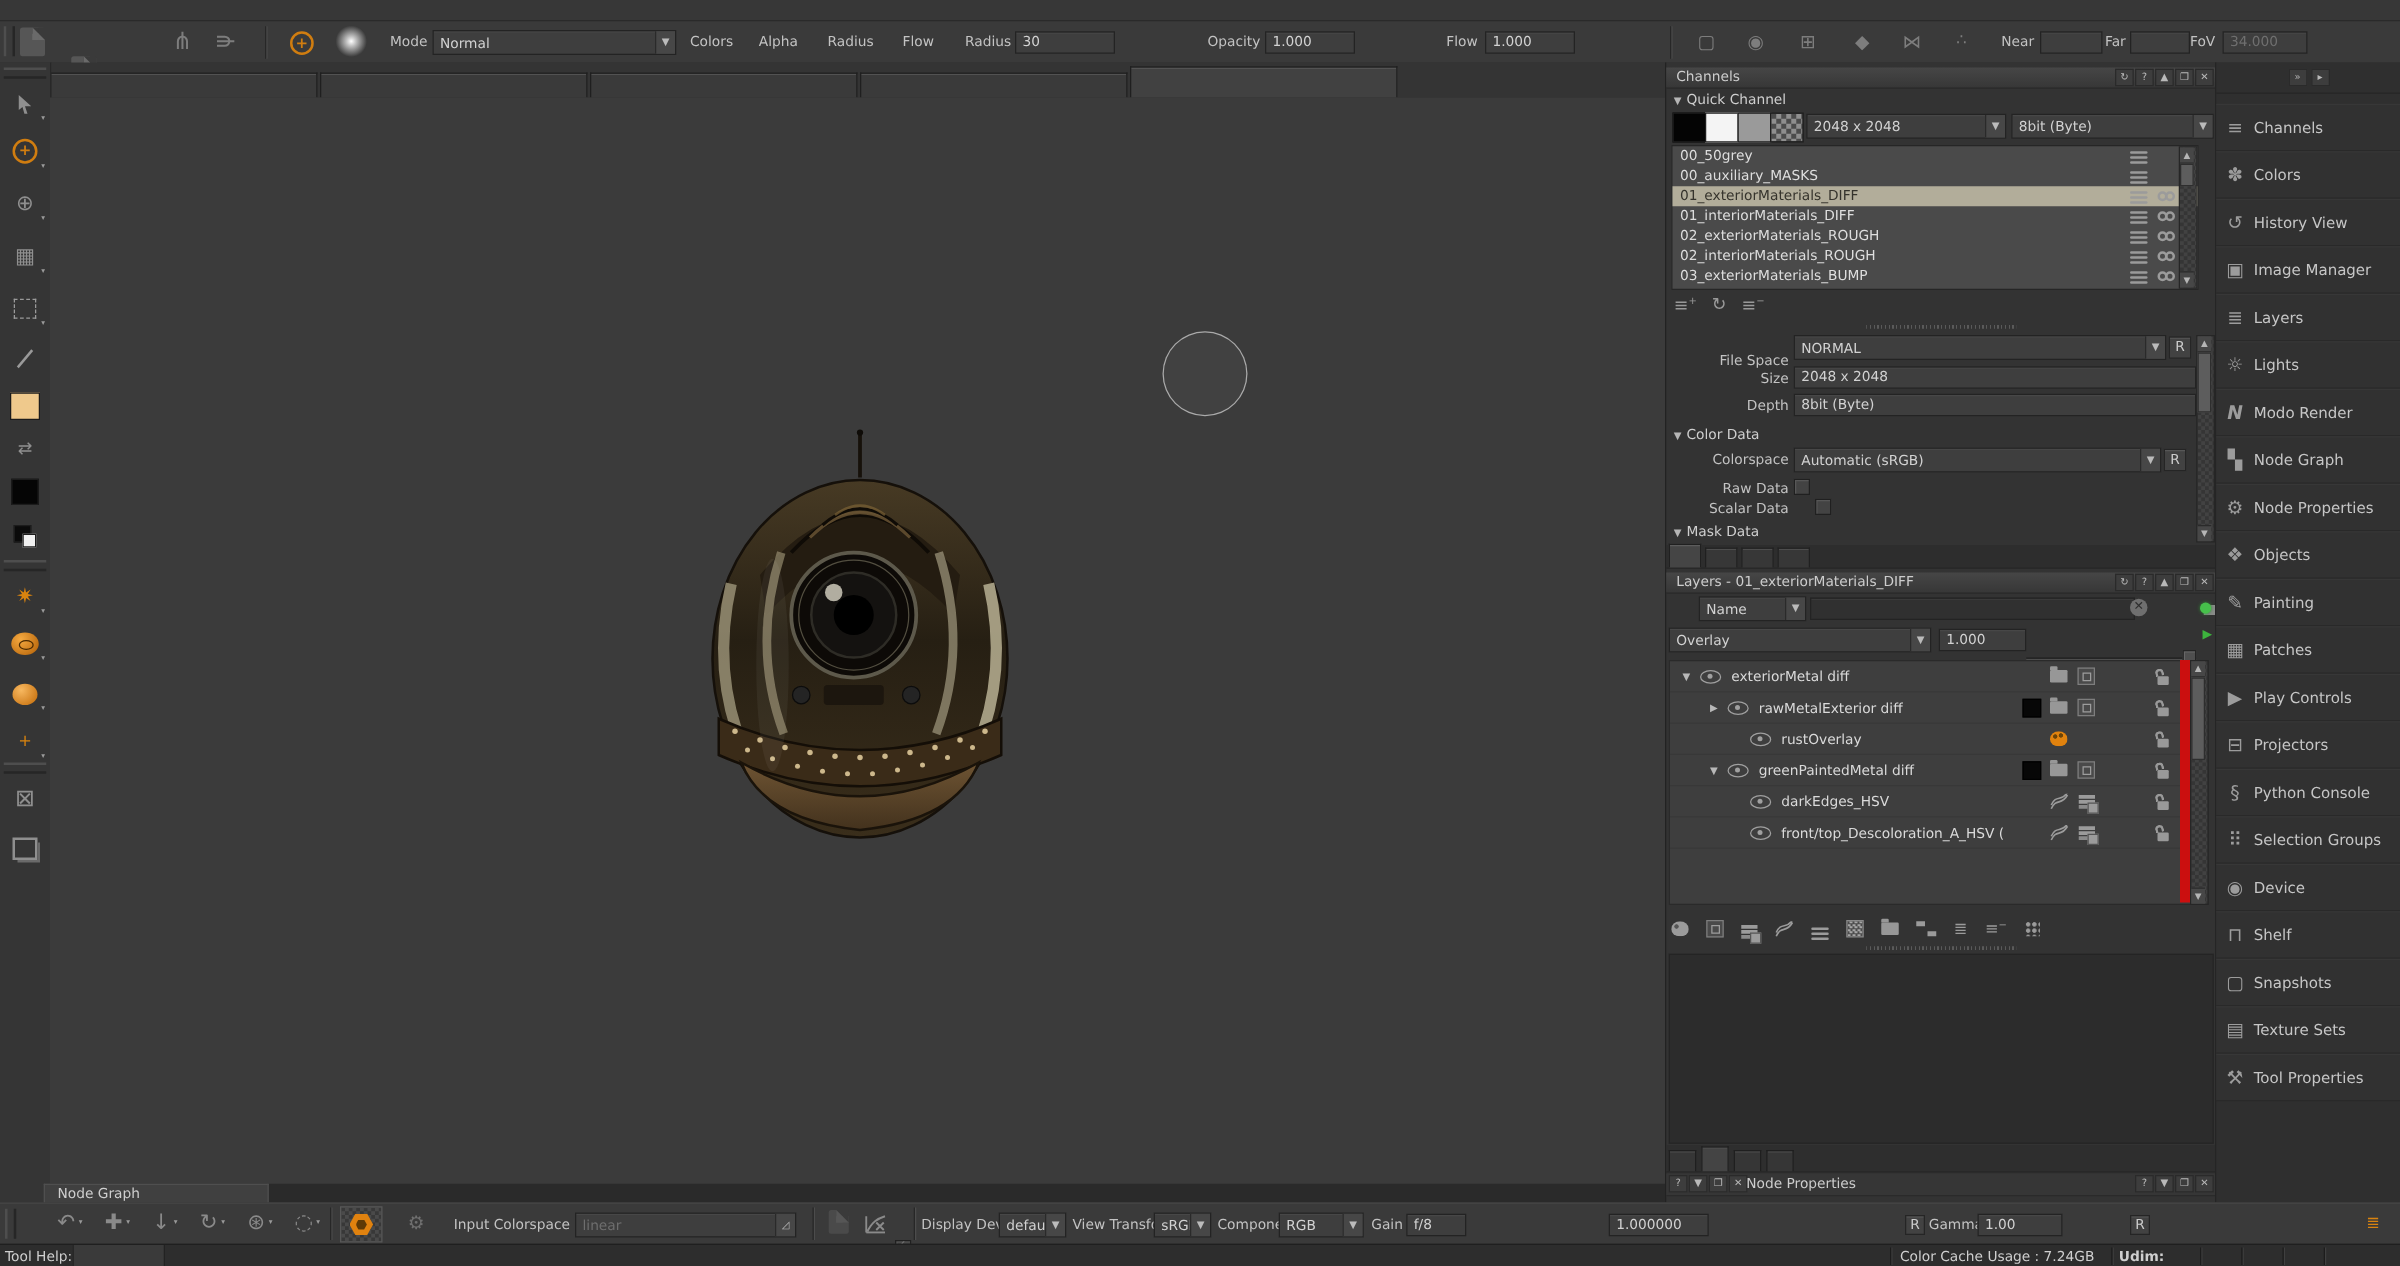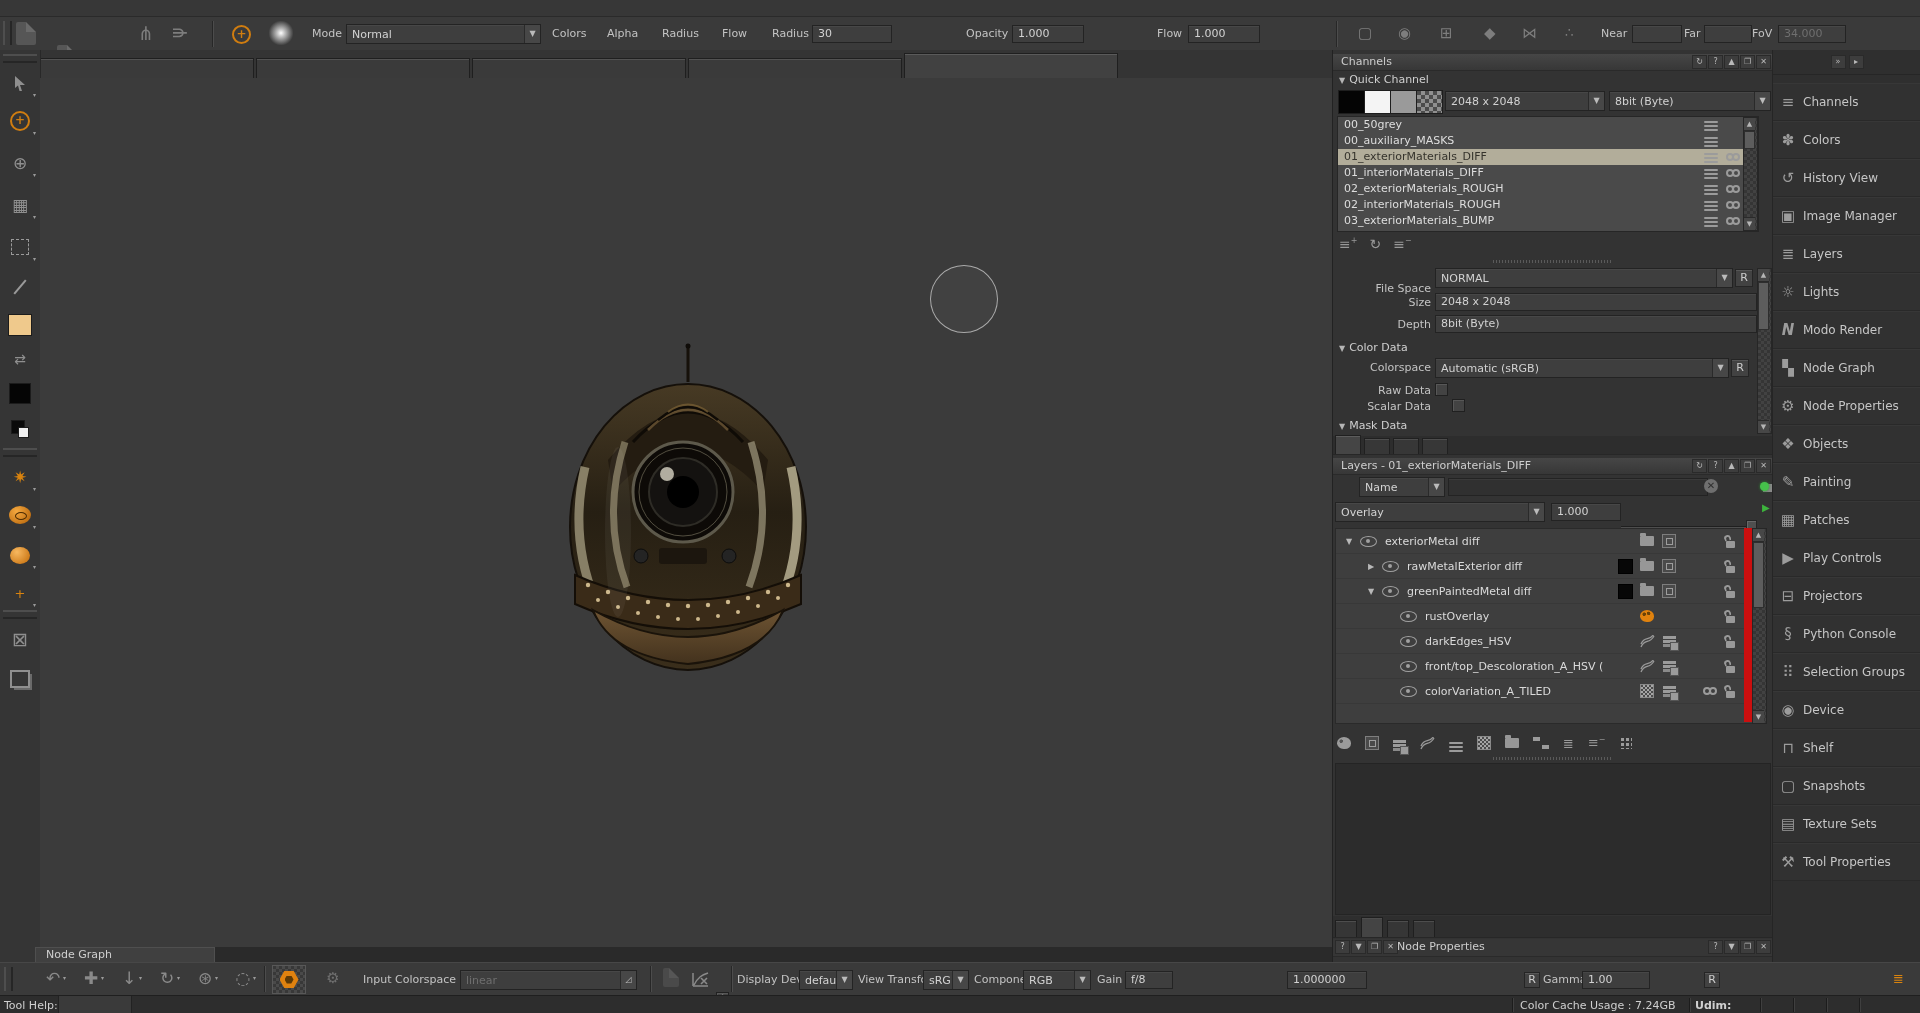--- a/index.html
+++ b/index.html
@@ -555,59 +555,59 @@
           </span>
           <span class="slot">
             <span class="i-mask"></span>
           </span>
           <span class="slot c4"></span>
           <span class="slot c5">
             <span class="i-lock"></span>
           </span>
         </span>
       </div>
-      <div class="layer-row indent-1 exp-open has-swatch has-folder has-mask">
-        <span class="exp"></span>
-        <span class="i-eye"></span>
-        <span class="l-label">greenPaintedMetal  diff</span>
-        <span class="l-icons">
-          <span class="slot">
-            <span class="i-swatch"></span>
-          </span>
-          <span class="slot">
-            <span class="i-folder"></span>
-
-          </span>
-          <span class="slot">
-            <span class="i-mask"></span>
-          </span>
-          <span class="slot c4"></span>
-          <span class="slot c5">
-            <span class="i-lock"></span>
-          </span>
-        </span>
-      </div>
       <div class="layer-row indent-2 has-palette">
         <span class="exp"></span>
         <span class="i-eye"></span>
         <span class="l-label">rustOverlay</span>
         <span class="l-icons">
           <span class="slot"></span>
           <span class="slot">
 
             <span class="i-palette"></span>
 
           </span>
           <span class="slot"></span>
           <span class="slot c4"></span>
           <span class="slot c5">
             <span class="i-lock"></span>
           </span>
         </span>
       </div>
+      <div class="layer-row indent-1 exp-open has-swatch has-folder has-mask">
+        <span class="exp"></span>
+        <span class="i-eye"></span>
+        <span class="l-label">greenPaintedMetal  diff</span>
+        <span class="l-icons">
+          <span class="slot">
+            <span class="i-swatch"></span>
+          </span>
+          <span class="slot">
+            <span class="i-folder"></span>
+
+          </span>
+          <span class="slot">
+            <span class="i-mask"></span>
+          </span>
+          <span class="slot c4"></span>
+          <span class="slot c5">
+            <span class="i-lock"></span>
+          </span>
+        </span>
+      </div>
       <div class="layer-row indent-2 has-curve has-adj">
         <span class="exp"></span>
         <span class="i-eye"></span>
         <span class="l-label">darkEdges_HSV</span>
         <span class="l-icons">
           <span class="slot"></span>
           <span class="slot">
 
             <svg class="i-curve" width="15" height="13" viewBox="0 0 15 13">
               <path d="M1,12 C5,3 9,10 14,1 M1,9 C5,0 9,7 14,-1" stroke="#9b9b9b" stroke-width="1.3" fill="none"></path>
@@ -633,41 +633,20 @@
 
             <svg class="i-curve" width="15" height="13" viewBox="0 0 15 13">
               <path d="M1,12 C5,3 9,10 14,1 M1,9 C5,0 9,7 14,-1" stroke="#9b9b9b" stroke-width="1.3" fill="none"></path>
             </svg>
 
           </span>
           <span class="slot">
             <span class="i-adj"></span>
           </span>
           <span class="slot c4"></span>
-          <span class="slot c5">
-            <span class="i-lock"></span>
-          </span>
-        </span>
-      </div>
-      <div class="layer-row indent-2 has-checker has-adj has-link">
-        <span class="exp"></span>
-        <span class="i-eye"></span>
-        <span class="l-label">colorVariation_A_TILED</span>
-        <span class="l-icons">
-          <span class="slot"></span>
-          <span class="slot">
-
-            <span class="i-checker"></span>
-          </span>
-          <span class="slot">
-            <span class="i-adj"></span>
-          </span>
-          <span class="slot c4">
-            <span class="i-link i-linkS"></span>
-          </span>
           <span class="slot c5">
             <span class="i-lock"></span>
           </span>
         </span>
       </div>
   </div>
   <div id="redstrip"></div>
   <div class="scol" style="left:419px;top:478px;height:194px;">
     <span class="sbtn" style="top:0;">▲</span>
     <span class="sthumb" style="top:13px;height:66px;"></span>

